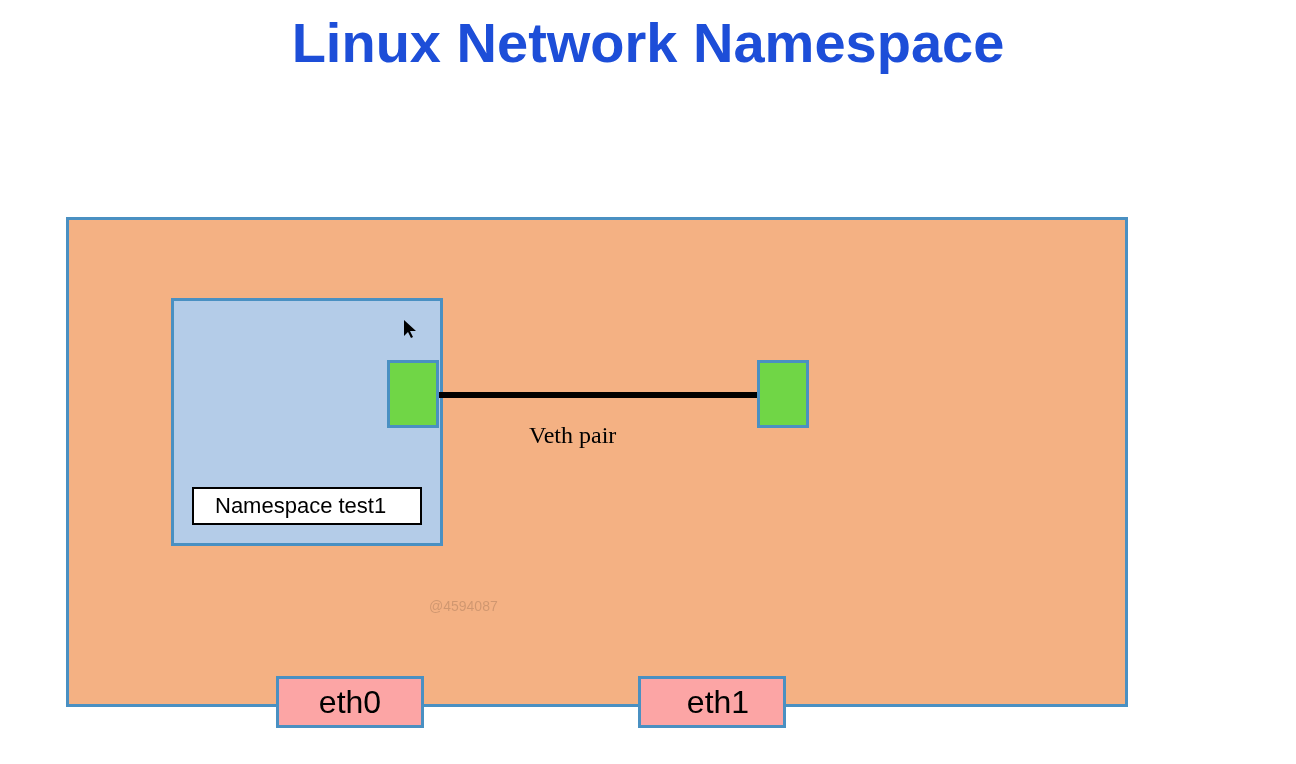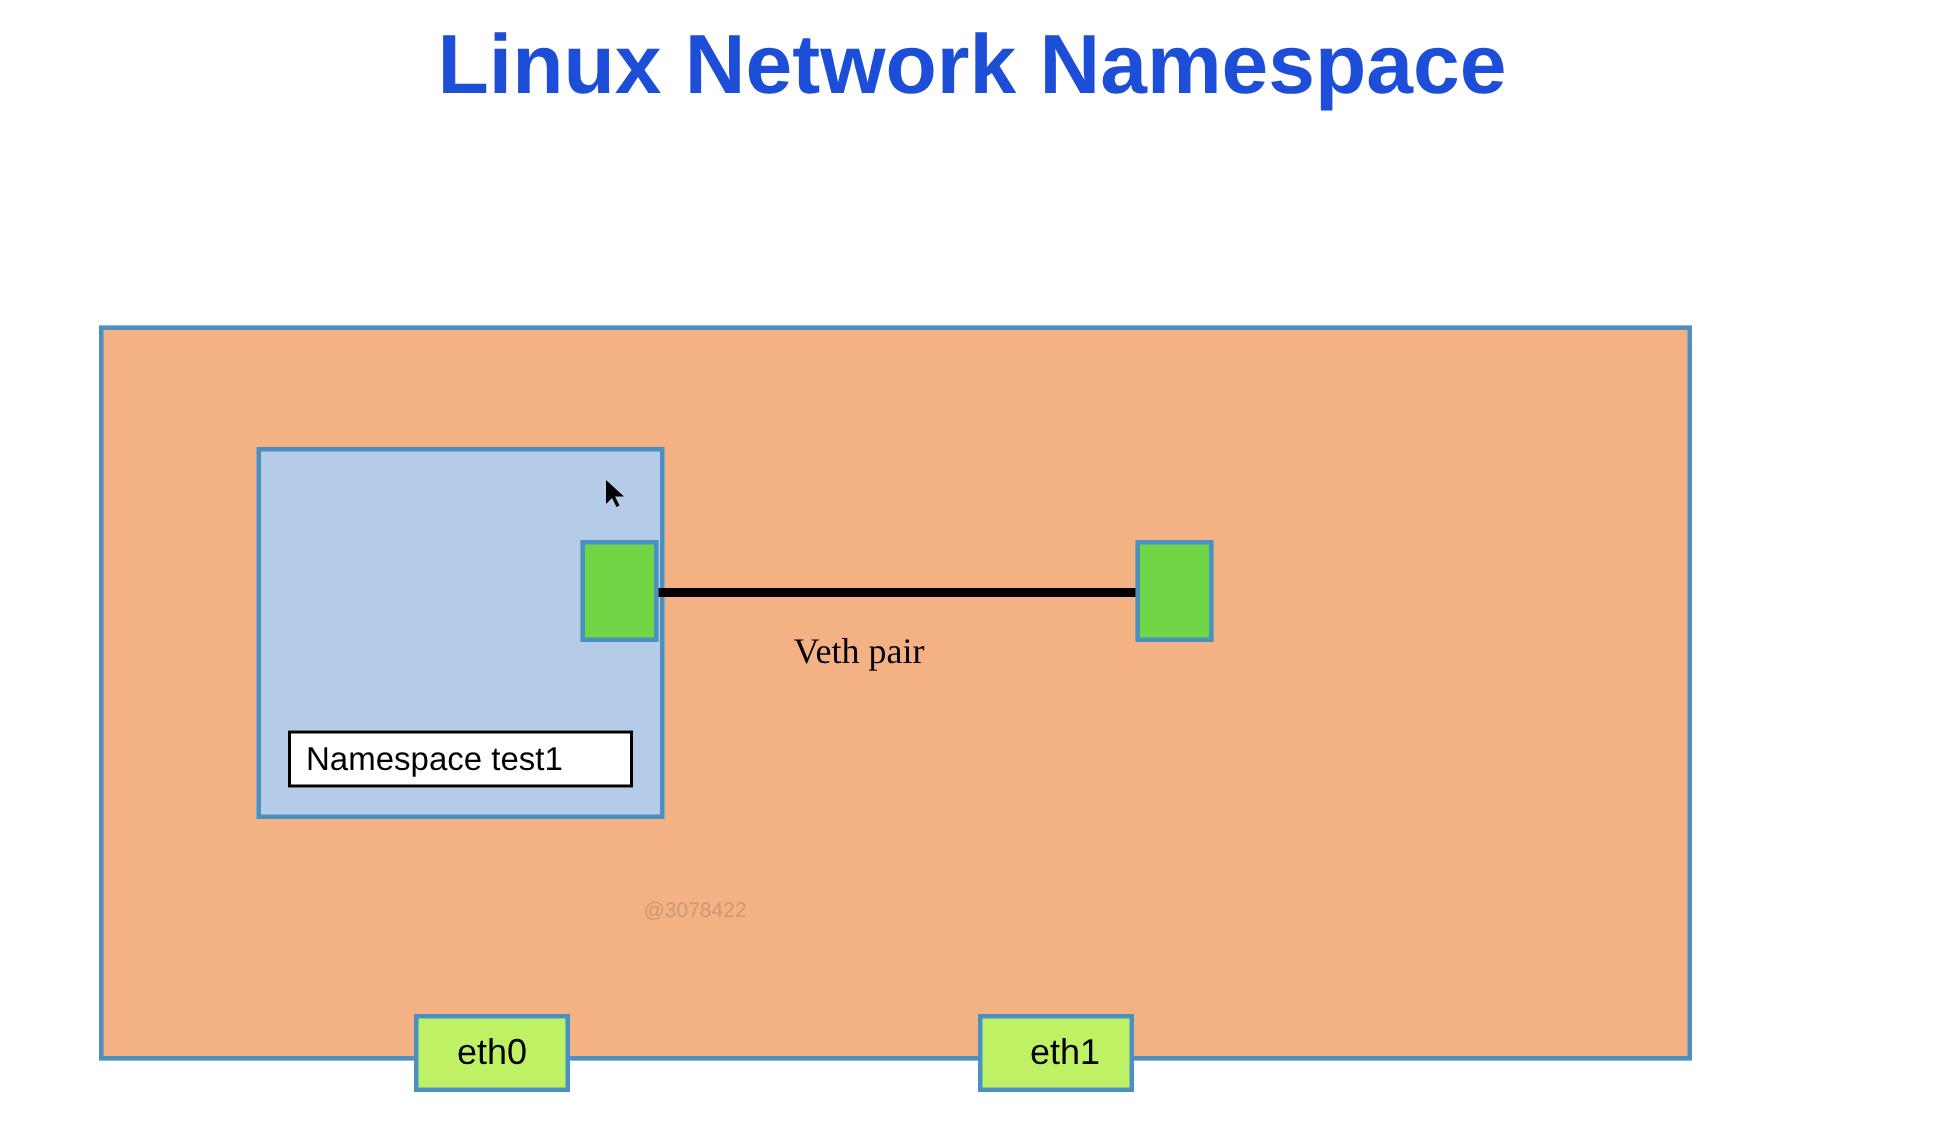--- a/index.html
+++ b/index.html
@@ -41,21 +41,21 @@
     .ns-label {
       position: absolute;
       bottom: 18px;
       left: 18px;
       width: 230px;
       height: 38px;
       background: #ffffff;
       border: 2px solid #000000;
       display: flex;
       align-items: center;
-      padding-left: 10px;
+      padding-left: 21px;
       font-size: 22px;
       color: #000000;
     }
     .veth-endpoint {
       position: absolute;
       width: 52px;
       height: 68px;
       background: #70d646;
       border: 3px solid #4a90c2;
     }
@@ -80,32 +80,32 @@
     .watermark {
       position: absolute;
       top: 378px;
       left: 360px;
       font-size: 14px;
       color: rgba(0,0,0,0.15);
     }
     .eth-box {
       position: absolute;
       top: 676px;
-      width: 104px;
+      width: 148px;
       height: 52px;
-      background: #bef264;
+      background: #fca5a5;
       border: 3px solid #4a90c2;
       display: flex;
       align-items: center;
       justify-content: center;
-      font-size: 24px;
+      font-size: 32px;
       color: #000000;
     }
     .eth0 { left: 276px; }
-    .eth1 { left: 652px; padding-left: 12px; }
+    .eth1 { left: 638px; padding-left: 12px; }
     .cursor {
       position: absolute;
       top: 320px;
       left: 404px;
       pointer-events: none;
     }
   </style>
 </head>
 <body>
 
@@ -116,21 +116,21 @@
   <div class="namespace-box ns1">
     <div class="ns-label">Namespace test1</div>
   </div>
 
 
   <div class="veth-endpoint veth-left"></div>
   <div class="veth-endpoint veth-right"></div>
   <div class="veth-line"></div>
   <div class="veth-label">Veth pair</div>
 
-  <div class="watermark">@3078422</div>
+  <div class="watermark">@4594087</div>
 
 </div>
 
 <div class="eth-box eth0">eth0</div>
 <div class="eth-box eth1">eth1</div>
 
 <svg class="cursor" width="16" height="20" viewBox="0 0 16 20">
   <path d="M0,0 L0,16 L4,12 L7,18 L9,17 L6,11 L12,11 Z" fill="#000000"></path>
 </svg>
 

